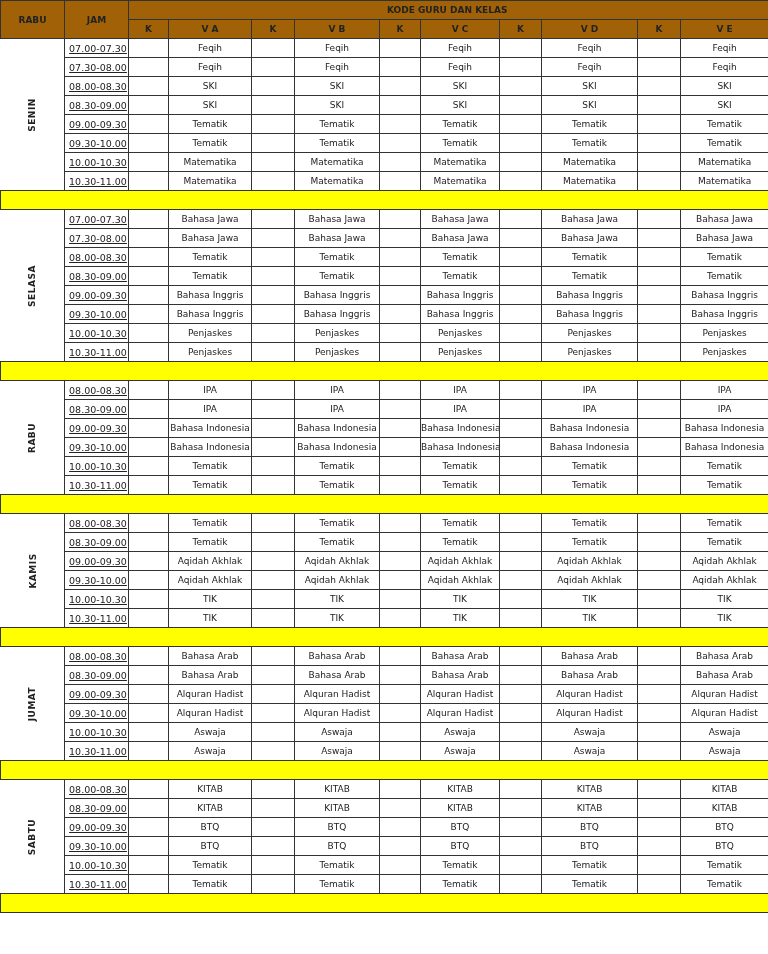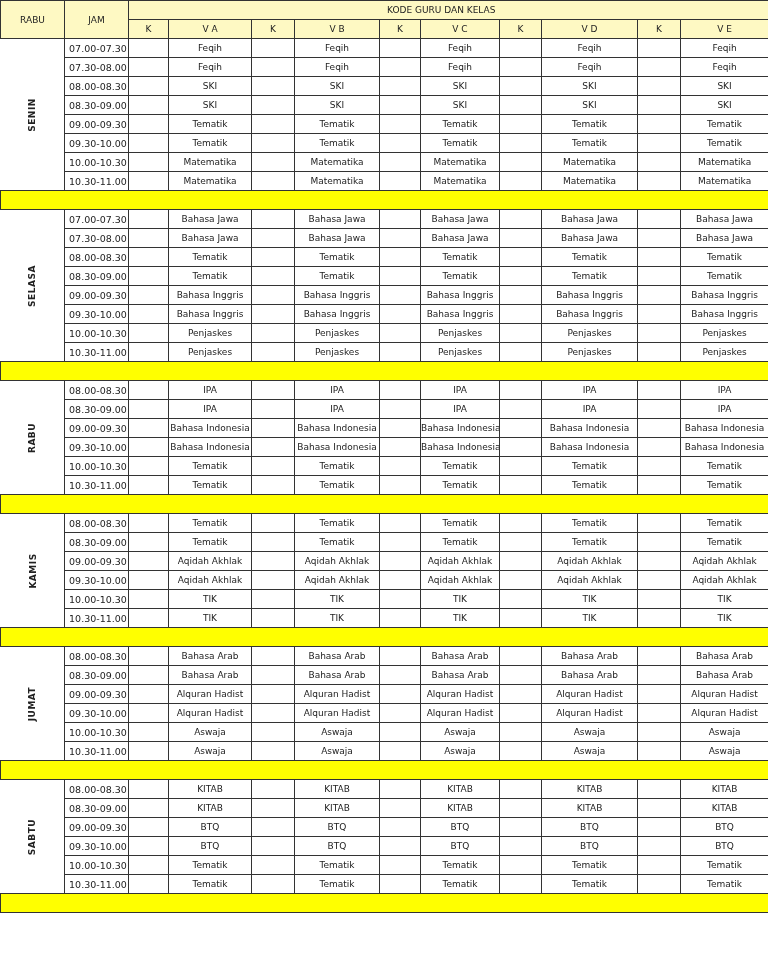--- a/index.html
+++ b/index.html
@@ -13,31 +13,31 @@
   }
   table.sched td, table.sched th {
     border: 1px solid #333;
     padding: 0;
     height: 18px;
     text-align: center;
     vertical-align: middle;
     white-space: nowrap;
     overflow: hidden;
   }
-  .hdr { background: #fef9c3; font-weight: normal; font-size: 9px; color: #222; }
+  .hdr { background: #a16207; font-weight: bold; font-size: 9px; color: #222; }
   .hdr-title { text-align: left !important; padding-left: 258px !important; }
   .hari-cell { border-top: none; border-bottom: none; border-left: none !important; background: #fff; }
   .hari-label {
     display: inline-block;
     transform: rotate(-90deg);
     font-weight: bold;
     font-size: 9px;
     letter-spacing: 0.5px;
   }
-  .jam { text-align: right; padding-left: 3px !important; font-size: 9.5px; }
+  .jam { text-align: right; padding-left: 3px !important; font-size: 9.5px; text-decoration: underline; }
   .k { }
   .sep td { background: #FFFF00; height: 18px; border-left: none; border-right: none; }
 </style>
 </head>
 <body>
 
 <table class="sched">
   <colgroup>
     <col style="width:64px">
       <col style="width:64px">

